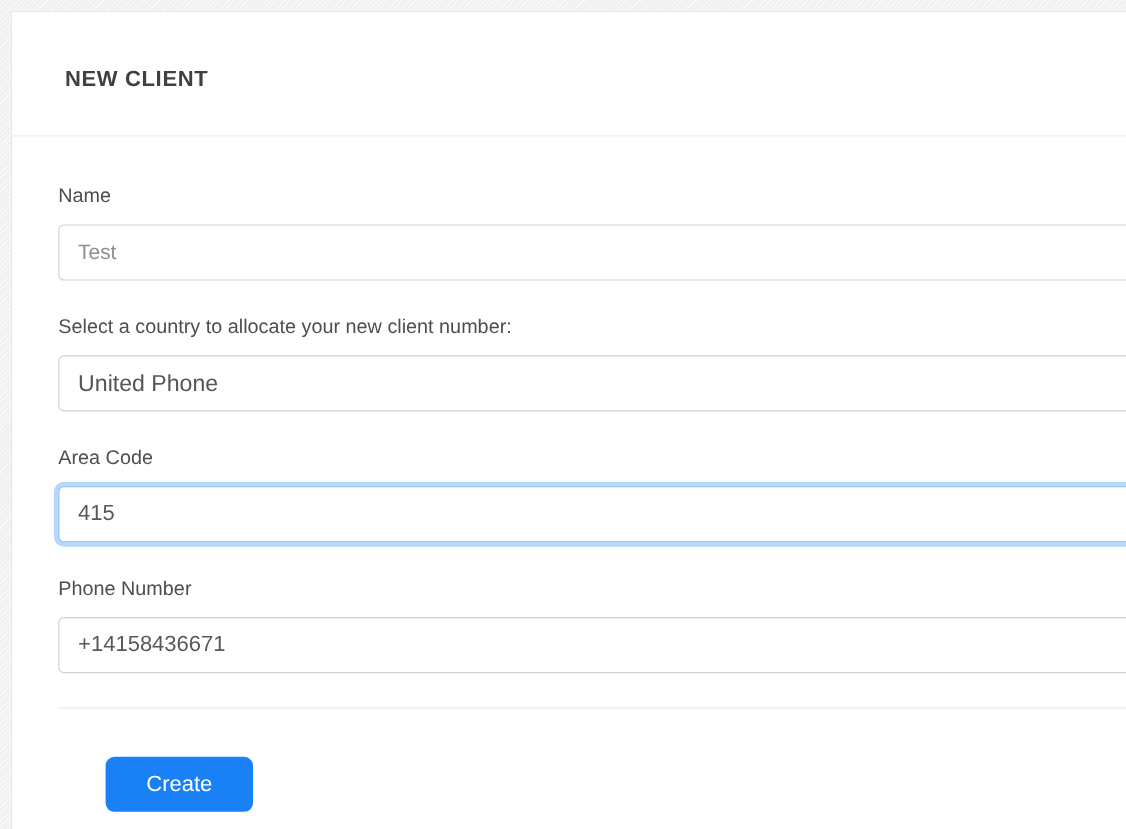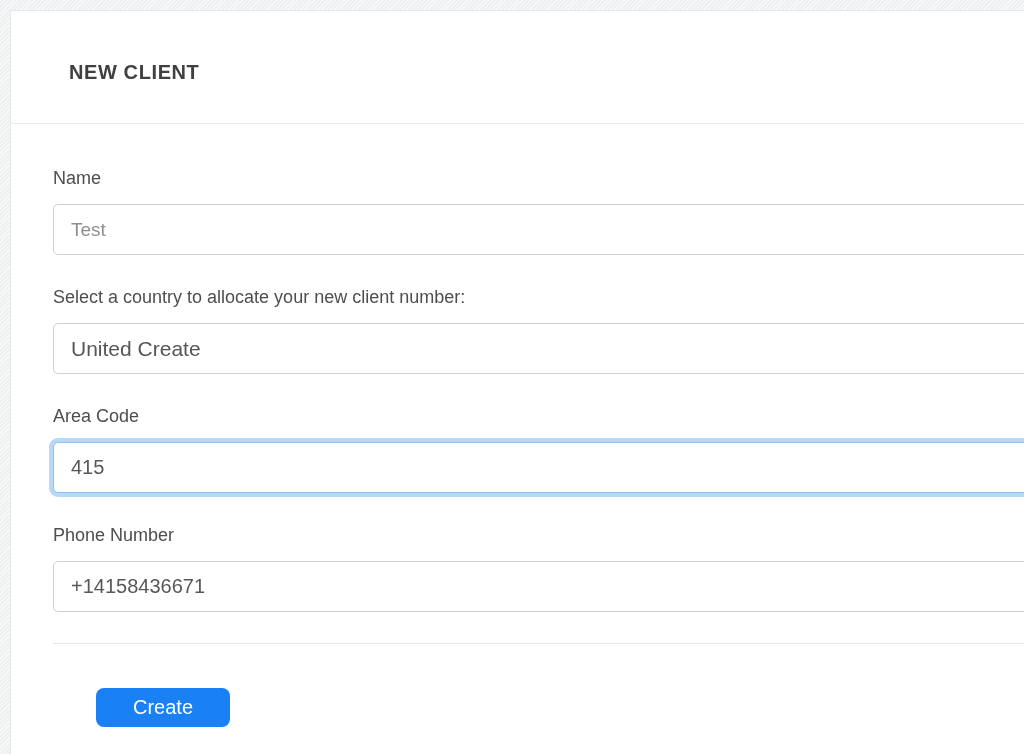--- a/index.html
+++ b/index.html
@@ -29,21 +29,21 @@
   .panel-heading {
     height: 113px;
     box-sizing: border-box;
     display: flex;
     align-items: center;
     padding: 10px 42px 0 42px;
     border-bottom: 1px solid #ececec;
     background: #ffffff;
   }
   .panel-title {
-    margin: 16px;
+    margin: 6px;
     font-size: 20px;
     font-weight: 700;
     letter-spacing: 0.6px;
     color: #404042;
   }
   .panel-body {
     padding: 43px 0 0 42px;
   }
   .form-group {
     margin-bottom: 31px;
@@ -89,21 +89,21 @@
   hr.divider {
     border: none;
     border-top: 1px solid #e9e9e9;
     margin: 22px 0 0 0;
   }
   .button-row {
     margin: 44px 0 0 43px;
     display: flex;
   }
   .btn {
-    height: 39px;
+    height: 50px;
     padding: 4px 37px;
     border: none;
     font-family: "Liberation Sans", "DejaVu Sans", sans-serif;
     font-size: 20px;
     color: #ffffff;
     cursor: pointer;
     display: inline-flex;
     align-items: center;
     justify-content: center;
   }
@@ -128,21 +128,21 @@
     <form>
 
       <div class="form-group">
         <label>Name</label>
         <input type="text" class="form-control small-text" placeholder="Test" style="">
       </div>
 
       <div class="form-group">
         <label>Select a country to allocate your new client number:</label>
         <div class="form-control select-control">
-          <span>United Create</span>
+          <span>United Phone</span>
         </div>
       </div>
 
       <div class="form-group">
         <label>Area Code</label>
         <input type="text" class="form-control focused" value="415" style="">
       </div>
 
       <div class="form-group">
         <label>Phone Number</label>

